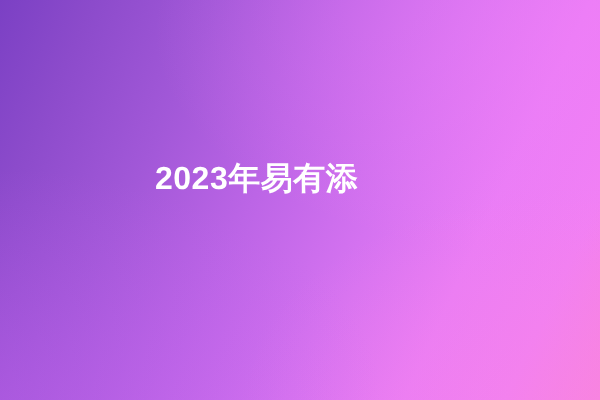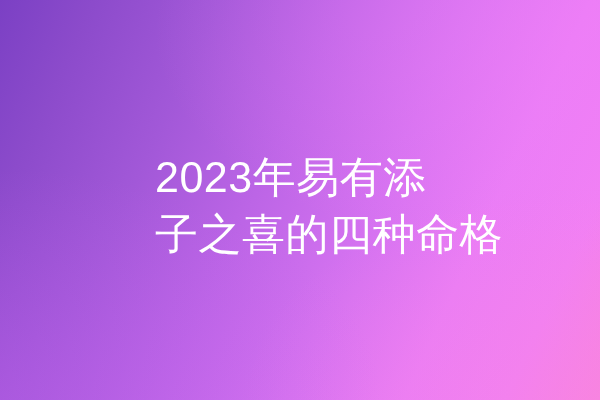--- a/index.html
+++ b/index.html
@@ -45,34 +45,33 @@
 
   #title-block {
     position: absolute;
     left: 155px;
     top: 150px;
     width: 310px;
   }
 
   .title-line {
     color: #ffffff;
-    font-size: 43px;
-    font-weight: 400;
+    font-size: 32px;
+    font-weight: 700;
     line-height: 57px;
     letter-spacing: 0.5px;
     white-space: nowrap;
     text-rendering: geometricPrecision;
     -webkit-font-smoothing: antialiased;
   }
 </style>
 </head>
 <body>
 
 <div id="card">
 
   <div id="card-wash"></div>
 
   <div id="title-block">
     <div class="title-line">2023年易有添</div>
-    <div class="title-line">子之喜的四种命格</div>
   </div>
 
 </div>
 
 </body></html>

